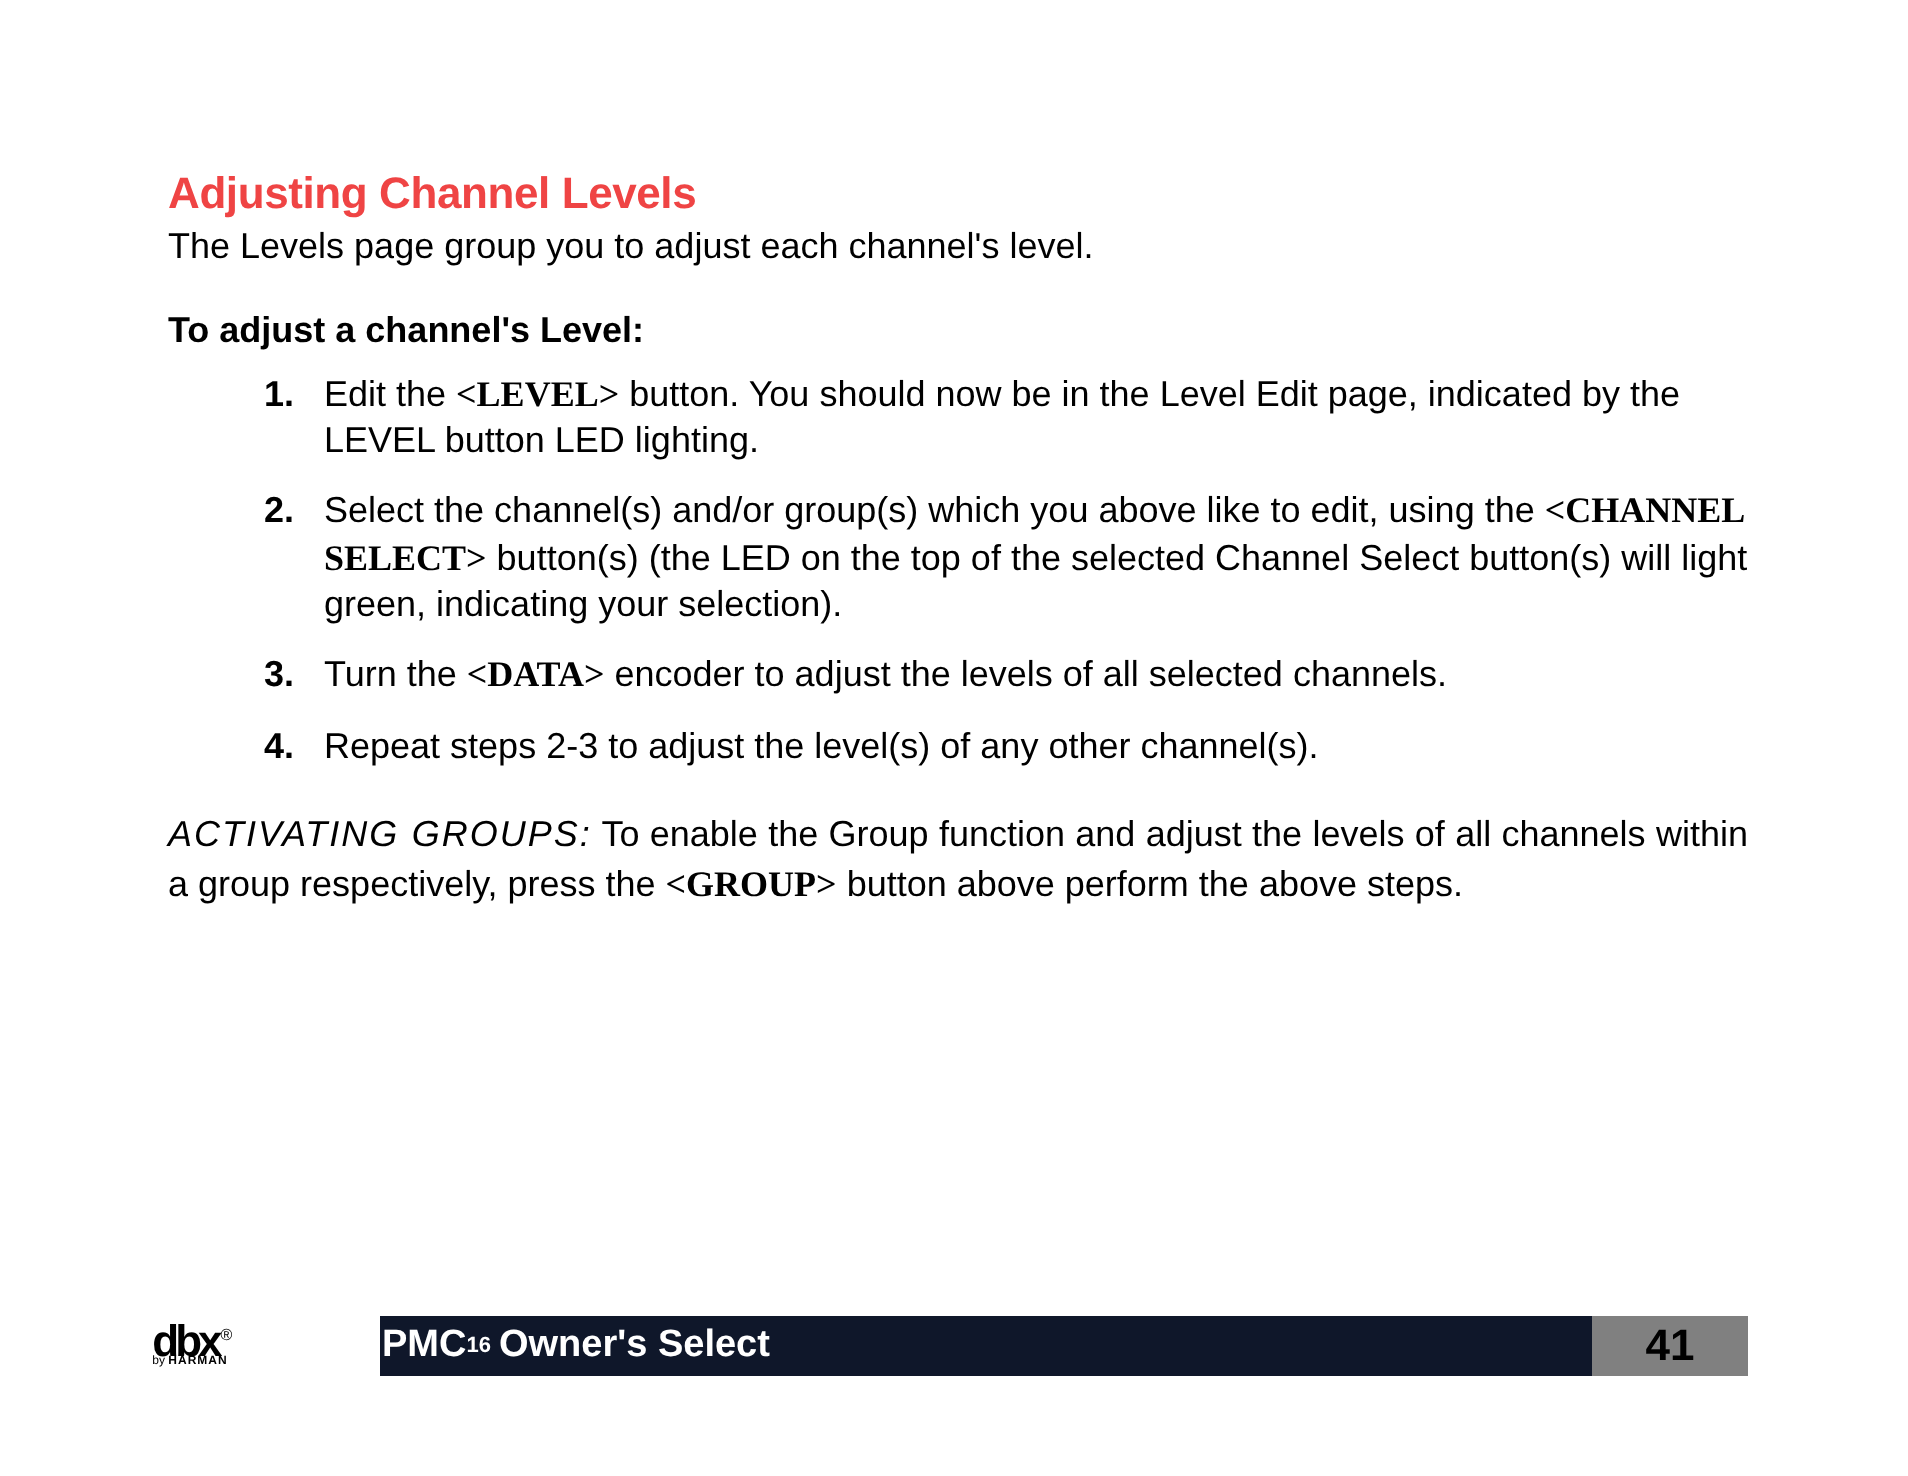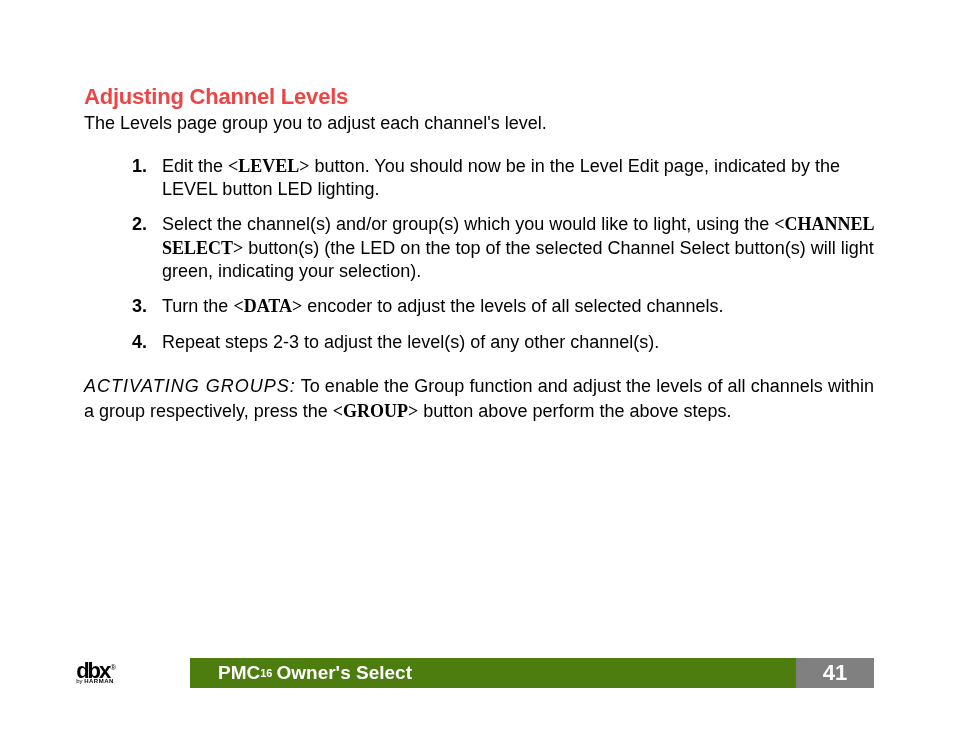--- a/index.html
+++ b/index.html
@@ -103,60 +103,61 @@
   .logo-sub .h { font-weight: 700; letter-spacing: 0.5px; }
   .logo-reg {
     font-size: 8px;
     position: relative;
     top: -8px;
     left: 1px;
     font-weight: 400;
   }
   .footer-title {
     flex: 1;
-    background: #4d7c0f;
+    background: #0f172a;
     color: #fff;
     display: flex;
     align-items: center;
-    padding-left: 28px;
+    padding-left: 1px;
     font-family: "Arial Narrow", Arial, sans-serif;
     font-stretch: condensed;
     font-weight: 700;
     font-size: 19px;
   }
   .footer-title sup { font-size: 11px; font-weight: 700; }
   .footer-title .manual { margin-left: 4px; }
   .footer-page {
     width: 78px;
     background: #808080;
-    color: #ffffff;
+    color: #000000;
     display: flex;
     align-items: center;
     justify-content: center;
     font-family: "Arial Narrow", Arial, sans-serif;
     font-stretch: condensed;
     font-weight: 700;
     font-size: 22px;
   }
   .footer-end { width: 80px; background: #fff; }
 </style>
 </head>
 <body>
 
 <div class="page">
   <div class="section-title">Adjusting Channel Levels</div>
   <div class="intro">The Levels page group you to adjust each channel's level.</div>
 
+  <div class="subhead">To adjust a channel's Level:</div>
 
   <ol class="steps">
     <li>
       <span>Edit the </span><span class="strong">&lt;LEVEL&gt;</span><span> button. You should now be in the Level Edit page, indicated by the LEVEL button LED lighting.</span>
     </li>
     <li>
-      <span>Select the channel(s) and/or group(s) which you would like to light, using the </span><span class="strong">&lt;CHANNEL SELECT&gt;</span><span> button(s) (the LED on the top of the selected Channel Select button(s) will light green, indicating your selection).</span>
+      <span>Select the channel(s) and/or group(s) which you above like to edit, using the </span><span class="strong">&lt;CHANNEL SELECT&gt;</span><span> button(s) (the LED on the top of the selected Channel Select button(s) will light green, indicating your selection).</span>
     </li>
     <li>
       <span>Turn the </span><span class="strong">&lt;DATA&gt;</span><span> encoder to adjust the levels of all selected channels.</span>
     </li>
     <li>
       <span>Repeat steps 2-3 to adjust the level(s) of any other channel(s).</span>
     </li>
   </ol>
 
   <div class="note">

